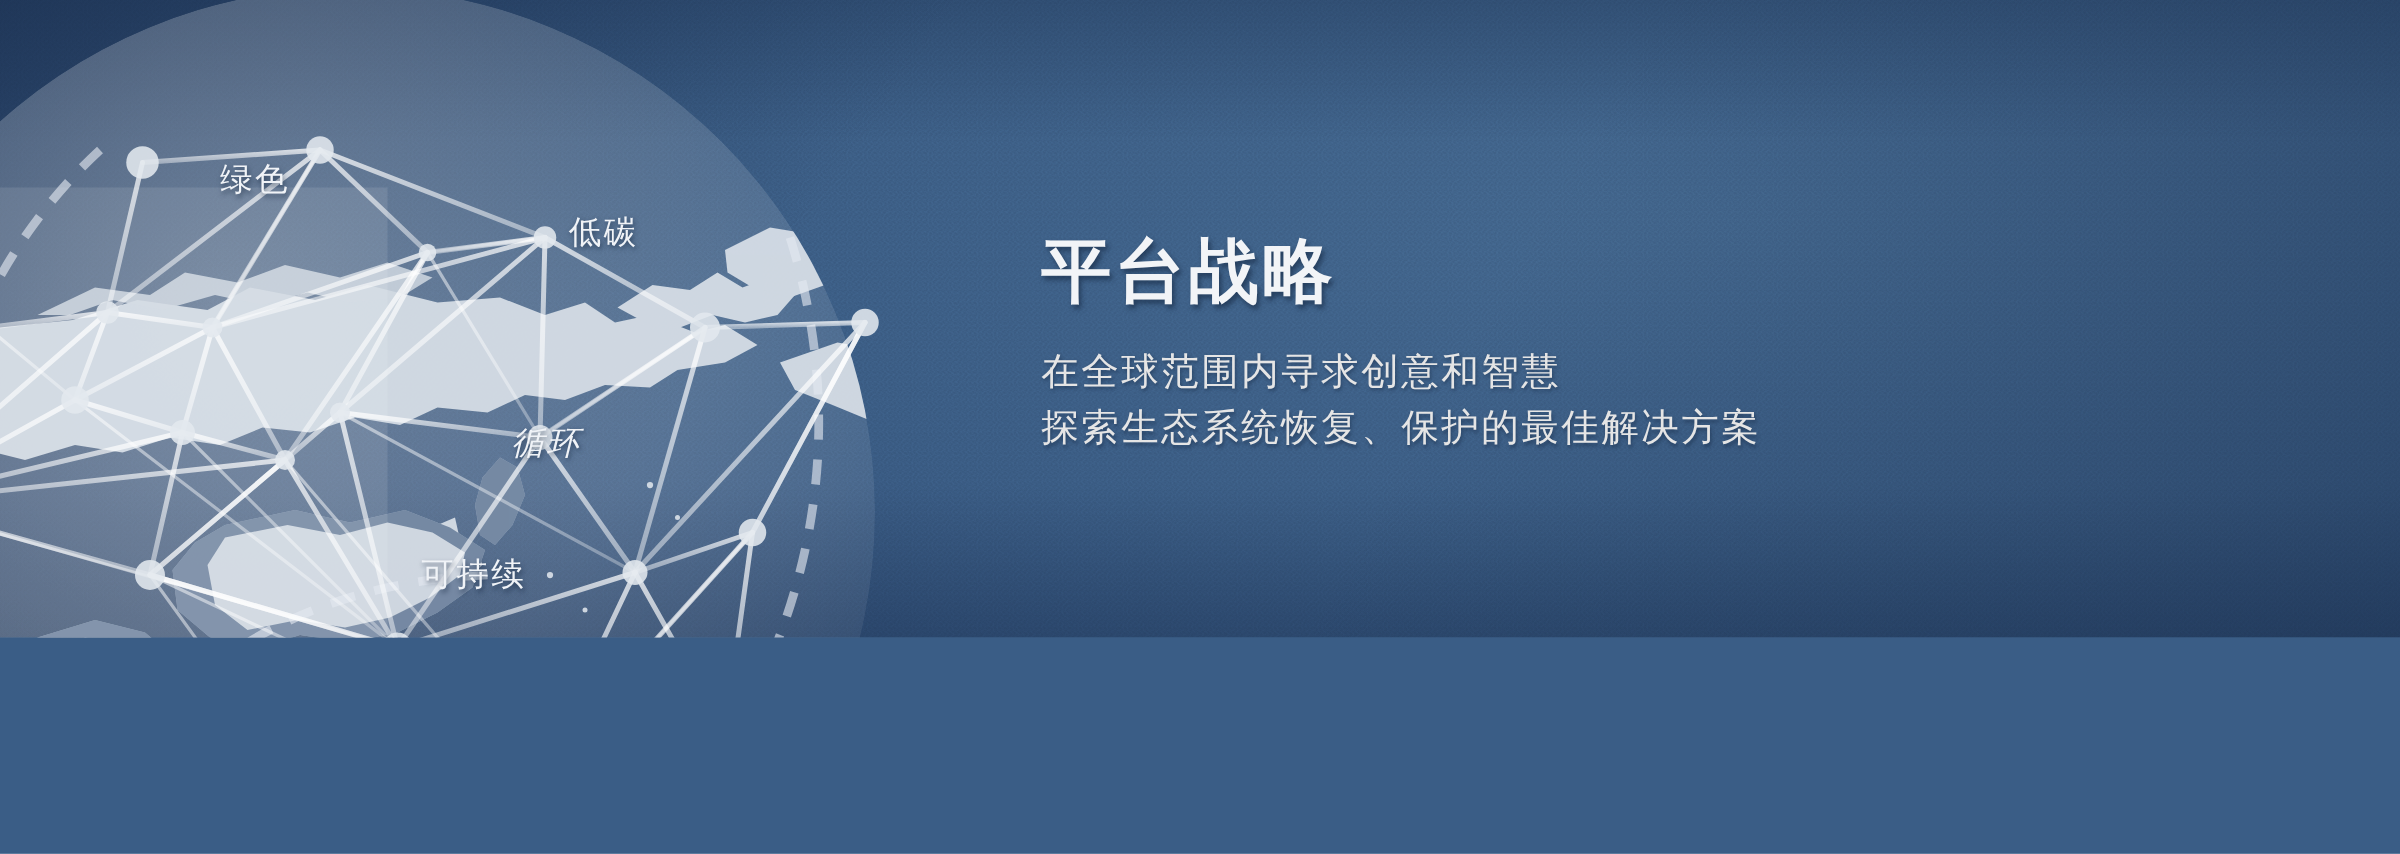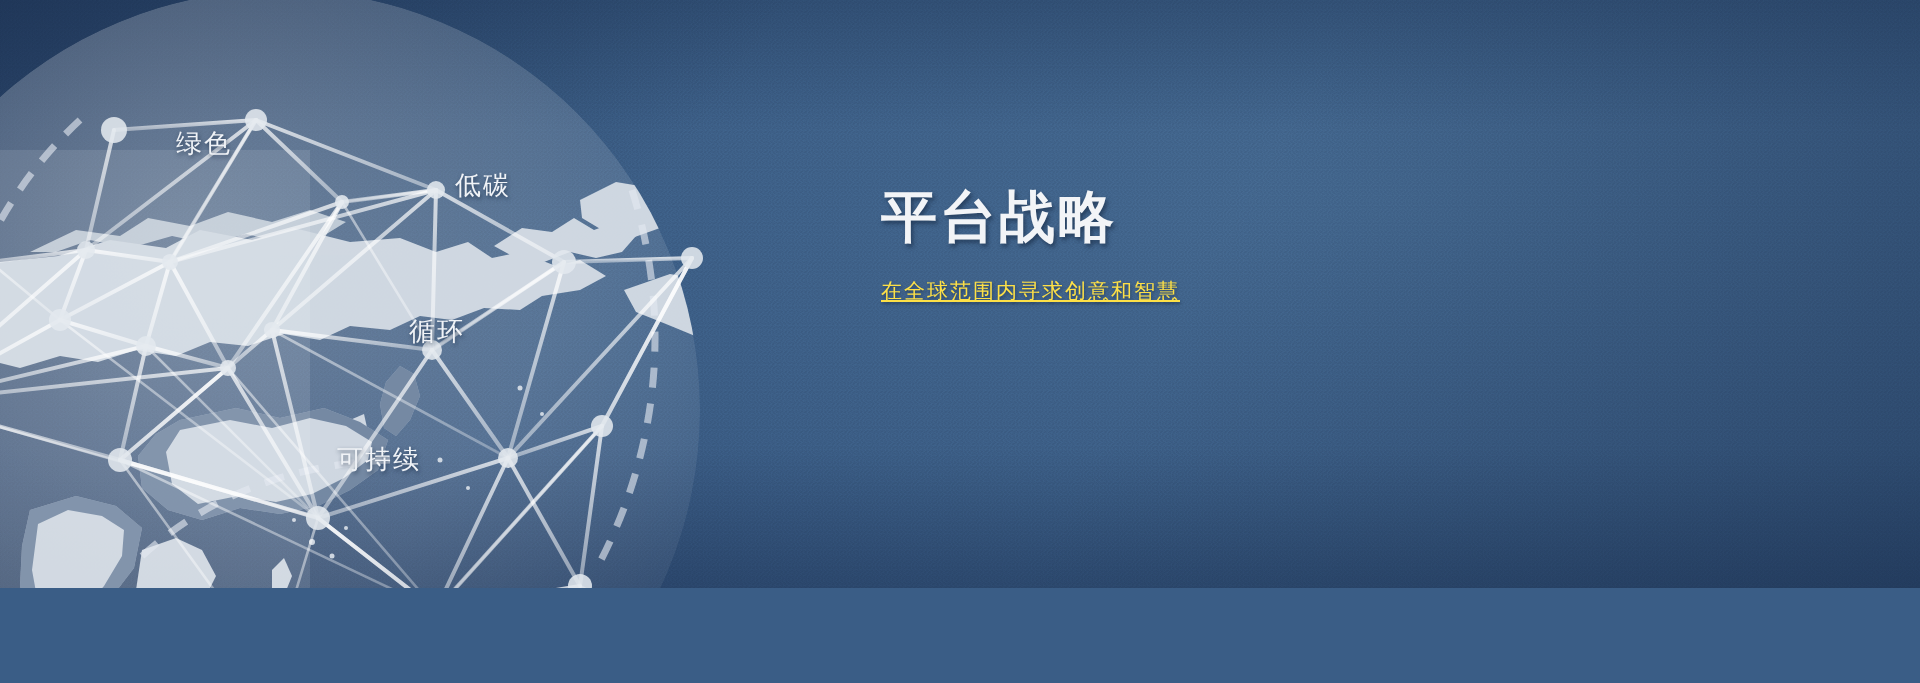--- a/index.html
+++ b/index.html
@@ -2,21 +2,21 @@
 <html><head>
 <meta charset="utf-8">
 <style>
   html,body{margin:0;padding:0;}
   body{
     width:1920px;height:683px;overflow:hidden;
     font-family:"Liberation Sans","DejaVu Sans",sans-serif;
     background:#3a5d86;
   }
   #banner{
-    position:relative;width:1920px;height:588px;overflow:hidden;
+    position:relative;width:1920px;height:510px;overflow:hidden;
   }
   
   .bg-base{
     position:absolute;inset:0;
     background:
       radial-gradient(120% 140% at 72% 34%, #44688f 0%, #3b5d85 38%, #32507a 68%, #2a4469 100%);
   }
   .bg-vignette{
     position:absolute;inset:0;
     background:
@@ -34,48 +34,47 @@
     background-size:4px 4px, 5px 5px, 13px 13px;
     mix-blend-mode:overlay;
   }
 
   
   #globe-art{position:absolute;left:-120px;top:-10px;width:960px;height:760px;}
   #globe-art svg{display:block;width:100%;height:100%;}
 
   
   .copy{
-    position:absolute;left:833px;top:186px;width:780px;margin-left:48px;
+    position:absolute;left:833px;top:186px;width:780px;
   }
   .hero-title{
     margin:0;
     font-size:56px;line-height:1.12;font-weight:bold;
     color:#f2f4f7;letter-spacing:3px;
     text-shadow:2px 3px 4px rgba(16,32,56,.55);
   }
   .hero-sub{
     margin:0;padding-top:26px;
-    font-size:21px;line-height:1.52;font-weight:normal;
-    color:#fde047;letter-spacing:2px;
+    font-size:30px;line-height:1.52;font-weight:normal;
+    color:#e5e5e5;letter-spacing:2px;
     text-shadow:1px 2px 3px rgba(16,32,56,.45);
-    text-decoration:underline;
   }
   .hero-sub div{white-space:nowrap;}
 
   
   .node-label{
     position:absolute;
     color:#f0f3f7;
     font-size:26px;letter-spacing:2px;
     text-shadow:1px 2px 4px rgba(14,30,54,.6);
     white-space:nowrap;
   }
   #label-lvse{left:176px;top:126px;}
   #label-ditan{left:455px;top:168px;}
-  #label-xunhuan{left:409px;top:314px;}
+  #label-xunhuan{left:409px;top:337px;font-style:italic;}
   #label-kechixu{left:337px;top:442px;}
 </style>
 </head>
 <body>
 
 <div id="banner">
 
   <div class="bg-base"></div>
   <div class="bg-noise"></div>
   <div class="bg-vignette"></div>
@@ -284,16 +283,17 @@
   <div class="node-label" id="label-ditan">低碳</div>
 
   <div class="node-label" id="label-xunhuan">循环</div>
 
   <div class="node-label" id="label-kechixu">可持续</div>
 
   <div class="copy">
     <h1 class="hero-title">平台战略</h1>
     <div class="hero-sub">
       <div>在全球范围内寻求创意和智慧</div>
+      <div>探索生态系统恢复、保护的最佳解决方案</div>
     </div>
   </div>
 
 </div>
 
 </body></html>

